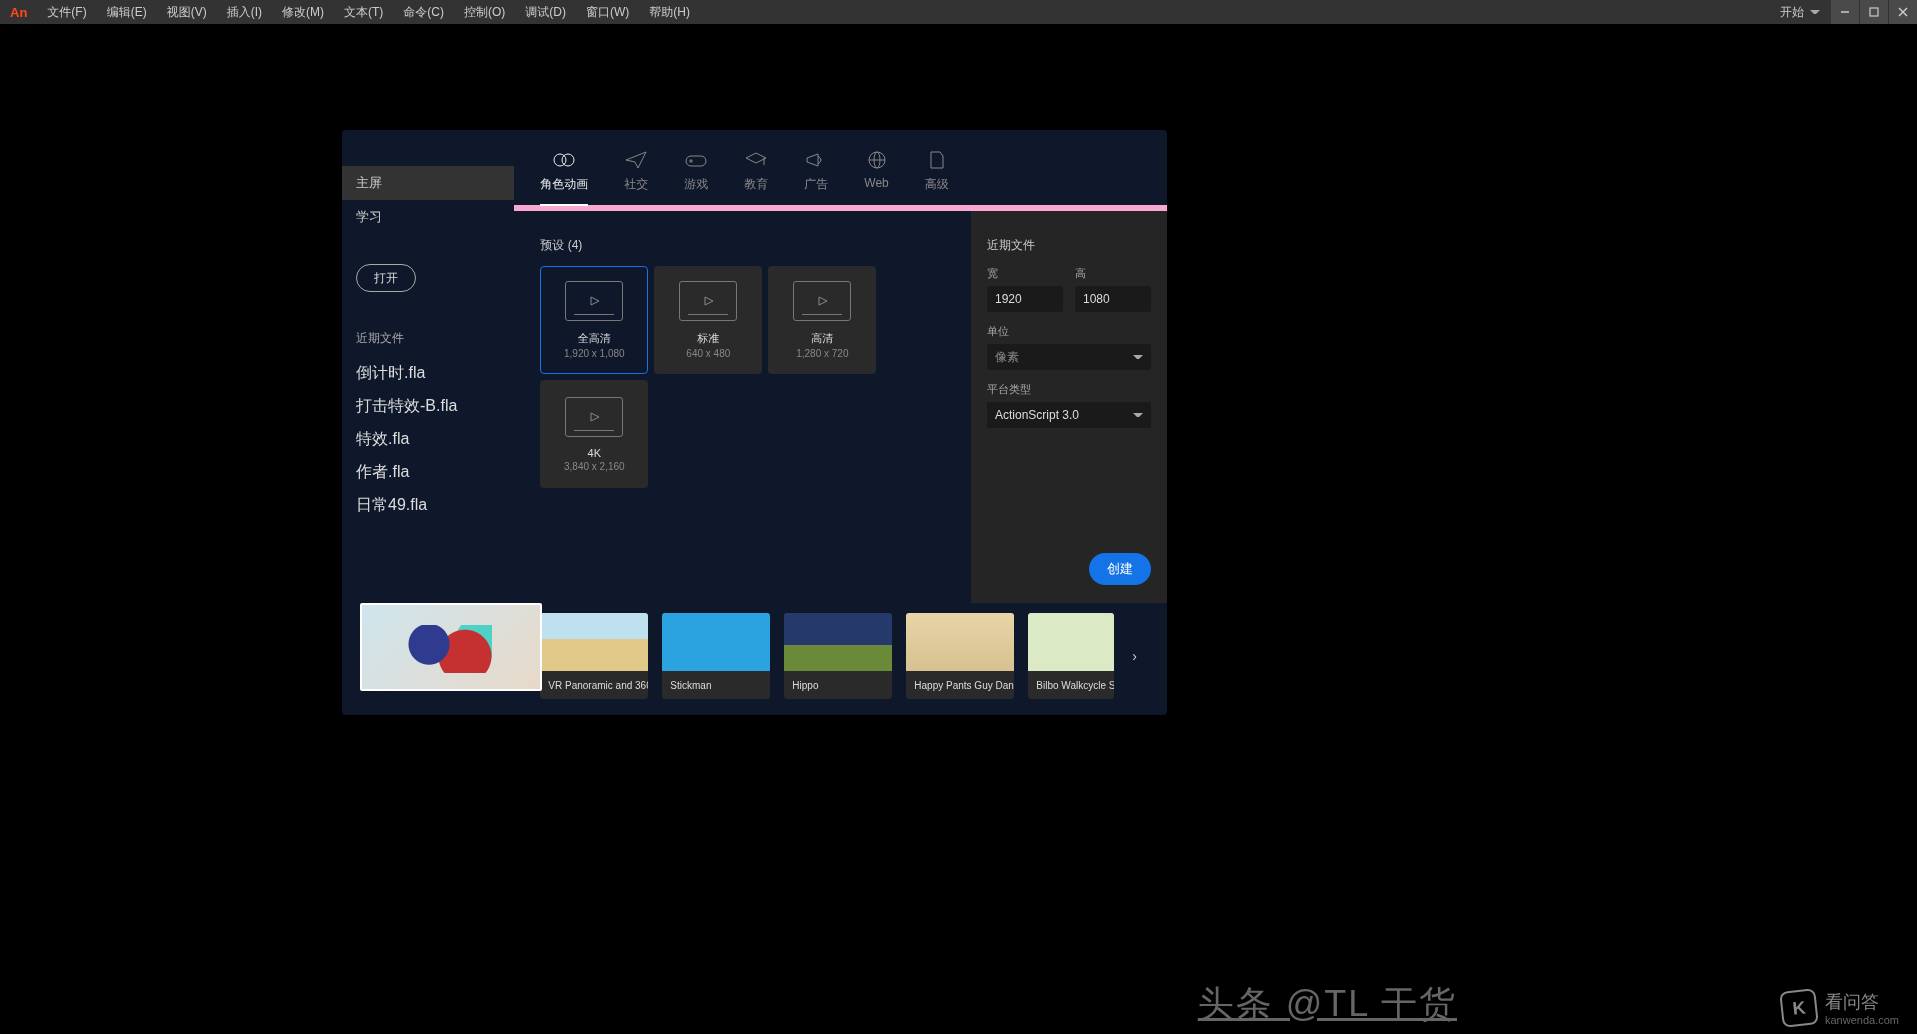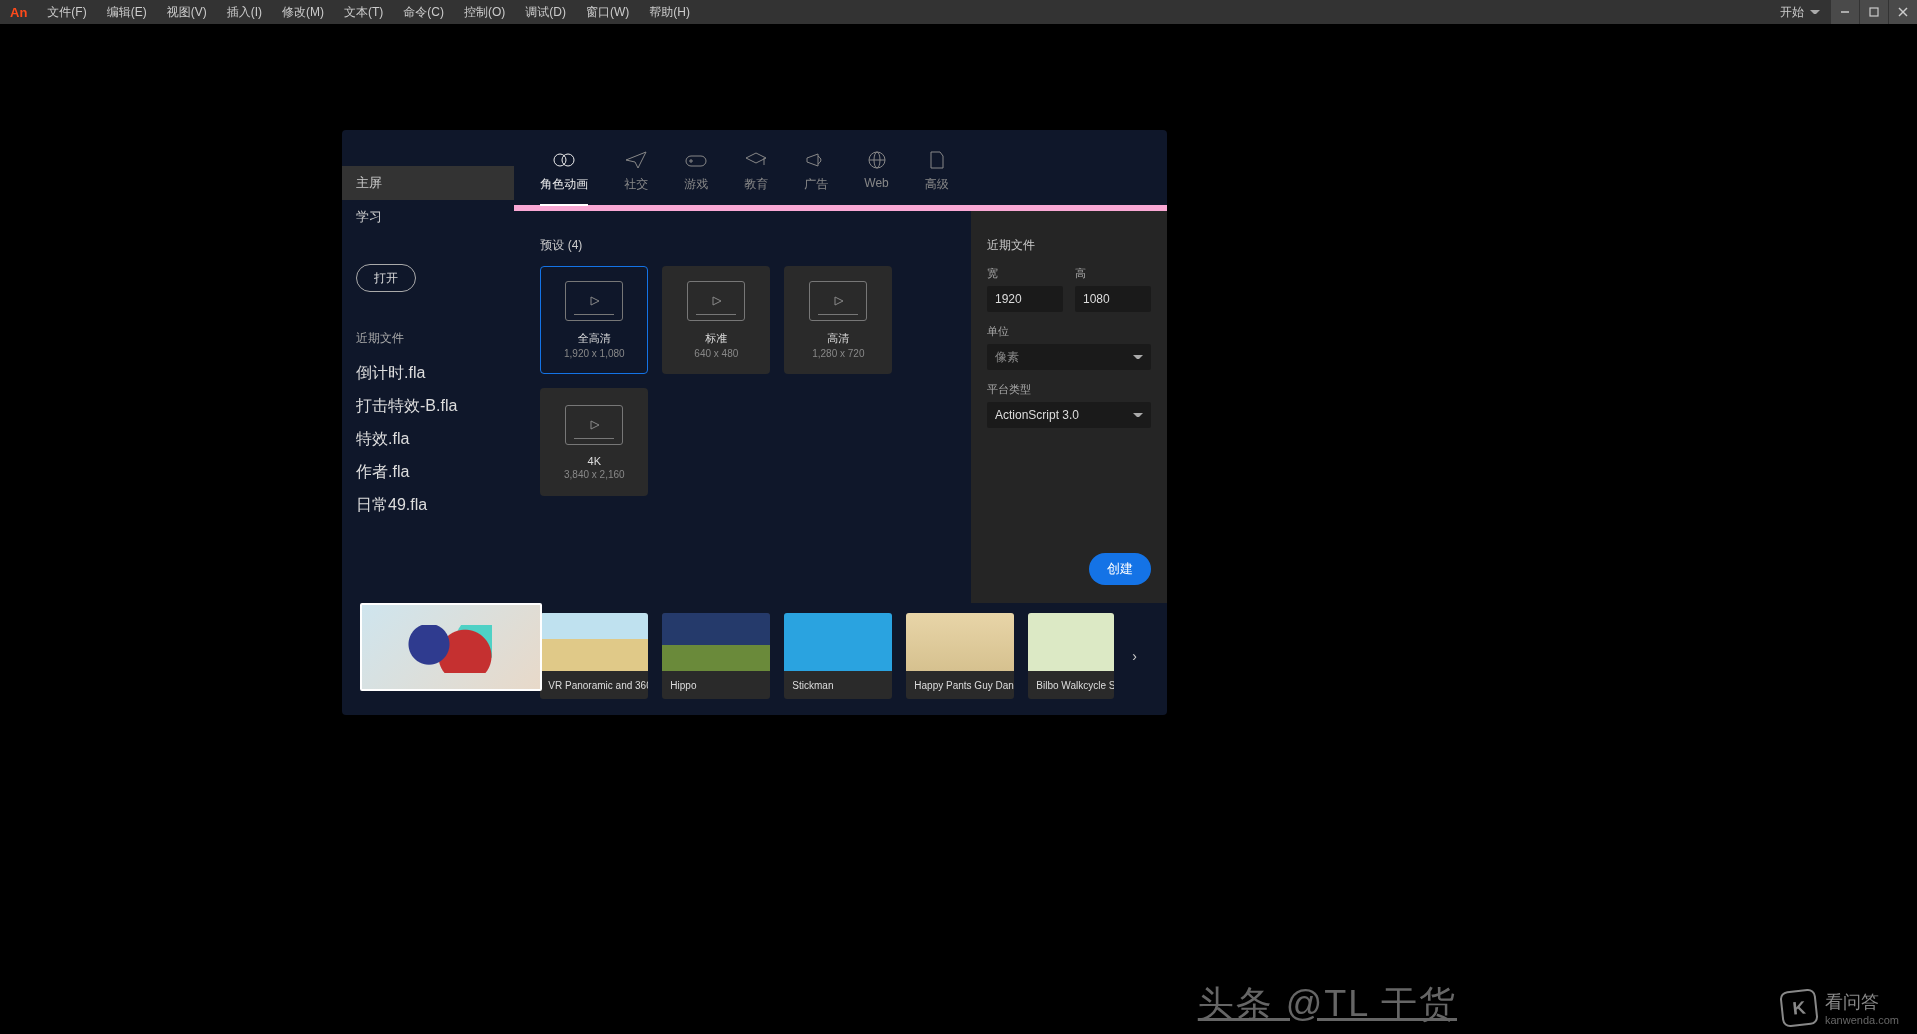--- a/index.html
+++ b/index.html
@@ -27,21 +27,21 @@
 .cat-tabs { display: flex; gap: 36px; padding: 20px 26px 0 26px; border-bottom: 6px solid #f9a8d4; }
 .cat-tab { display: flex; flex-direction: column; align-items: center; gap: 6px; padding-bottom: 12px; color: #888; font-size: 12px; position: relative; }
 .cat-tab.active { color: #eee; }
 .cat-tab.active::after { content: ""; position: absolute; bottom: -1px; left: 0; right: 0; height: 2px; background: #fff; }
 .cat-tab svg { width: 24px; height: 20px; stroke: #888; fill: none; }
 .cat-tab.active svg { stroke: #eee; }
 
 .content-row { display: flex; flex: 1; }
 .presets-col { flex: 1; padding: 18px 18px 0 26px; }
 .section-title { color: #ccc; font-size: 12px; margin-bottom: 12px; margin-top: 8px; }
-.preset-grid { display: flex; flex-wrap: wrap; gap: 14px; }
+.preset-grid { display: flex; flex-wrap: wrap; gap: 6px; }
 .preset-card { width: 108px; height: 108px; background: #2a2a2a; border-radius: 4px; display: flex; flex-direction: column; align-items: center; justify-content: center; }
 .preset-card.selected { background: transparent; border: 1px solid #1473e6; }
 .preset-thumb { width: 58px; height: 40px; border: 1px solid #777; border-radius: 3px; display: flex; align-items: center; justify-content: center; margin-bottom: 10px; position: relative; }
 .preset-thumb::after { content: ""; position: absolute; bottom: 5px; left: 8px; right: 8px; height: 1px; background: #777; }
 .preset-thumb svg { width: 14px; height: 14px; stroke: #888; fill: none; }
 .preset-name { color: #ddd; font-size: 11px; }
 .preset-dim { color: #888; font-size: 10px; margin-top: 2px; }
 
 .details-col { width: 196px; background: #252525; padding: 18px 16px; display: flex; flex-direction: column; }
 .detail-row { display: flex; gap: 12px; margin-bottom: 12px; }
@@ -248,26 +248,26 @@
       </div>
     </div>
 
     <div class="samples-row">
       <div class="samples-strip">
         <div class="sample-card">
           <div class="sample-thumb" style="background:linear-gradient(180deg,#bfe1ef 0 45%,#e0c988 45% 100%)"></div>
           <div class="sample-label">VR Panoramic and 360 ...</div>
         </div>
         <div class="sample-card">
+          <div class="sample-thumb" style="background:#2aa3e0"></div>
+          <div class="sample-label">Stickman</div>
+        </div>
+        <div class="sample-card">
           <div class="sample-thumb" style="background:linear-gradient(180deg,#253a6b 0 55%,#6a8a3a 55% 100%)"></div>
           <div class="sample-label">Hippo</div>
-        </div>
-        <div class="sample-card">
-          <div class="sample-thumb" style="background:#2aa3e0"></div>
-          <div class="sample-label">Stickman</div>
         </div>
         <div class="sample-card">
           <div class="sample-thumb" style="background:linear-gradient(180deg,#e8d5a8,#d6c18f)"></div>
           <div class="sample-label">Happy Pants Guy Dance</div>
         </div>
         <div class="sample-card" style="width:86px">
           <div class="sample-thumb" style="background:#dce9c5"></div>
           <div class="sample-label">Bilbo Walkcycle Side</div>
         </div>
         <div class="samples-next">›</div>

